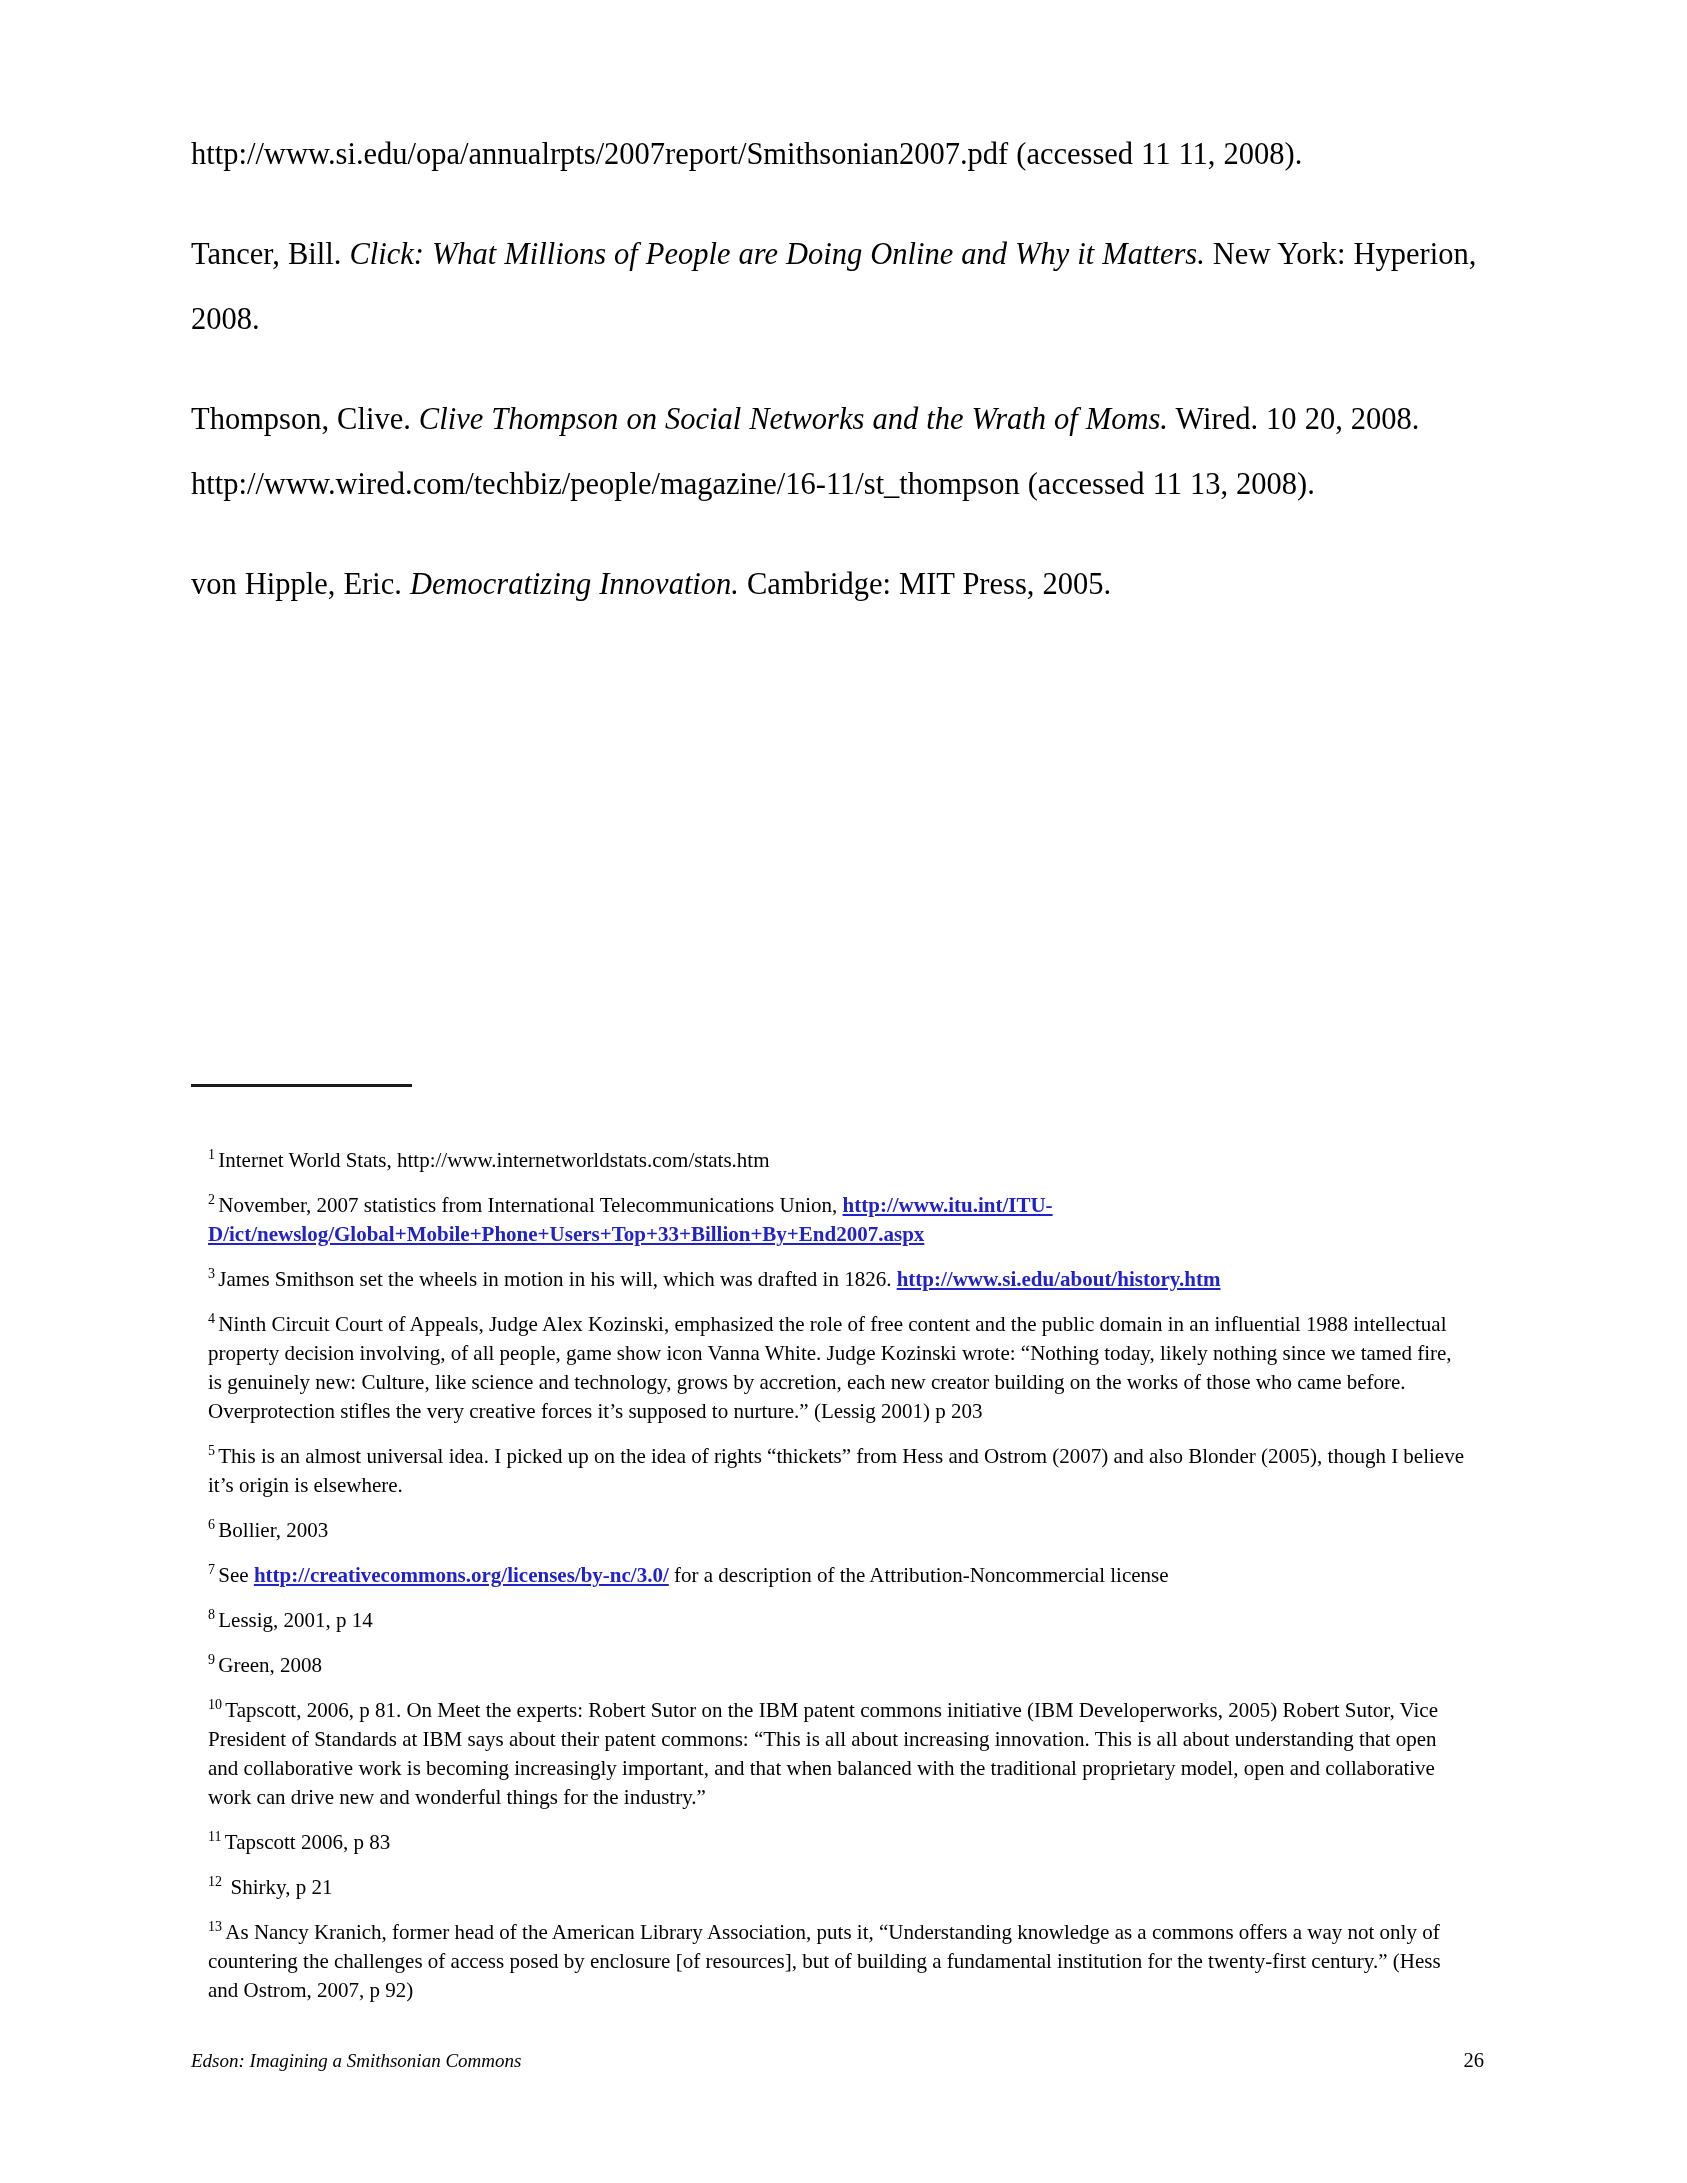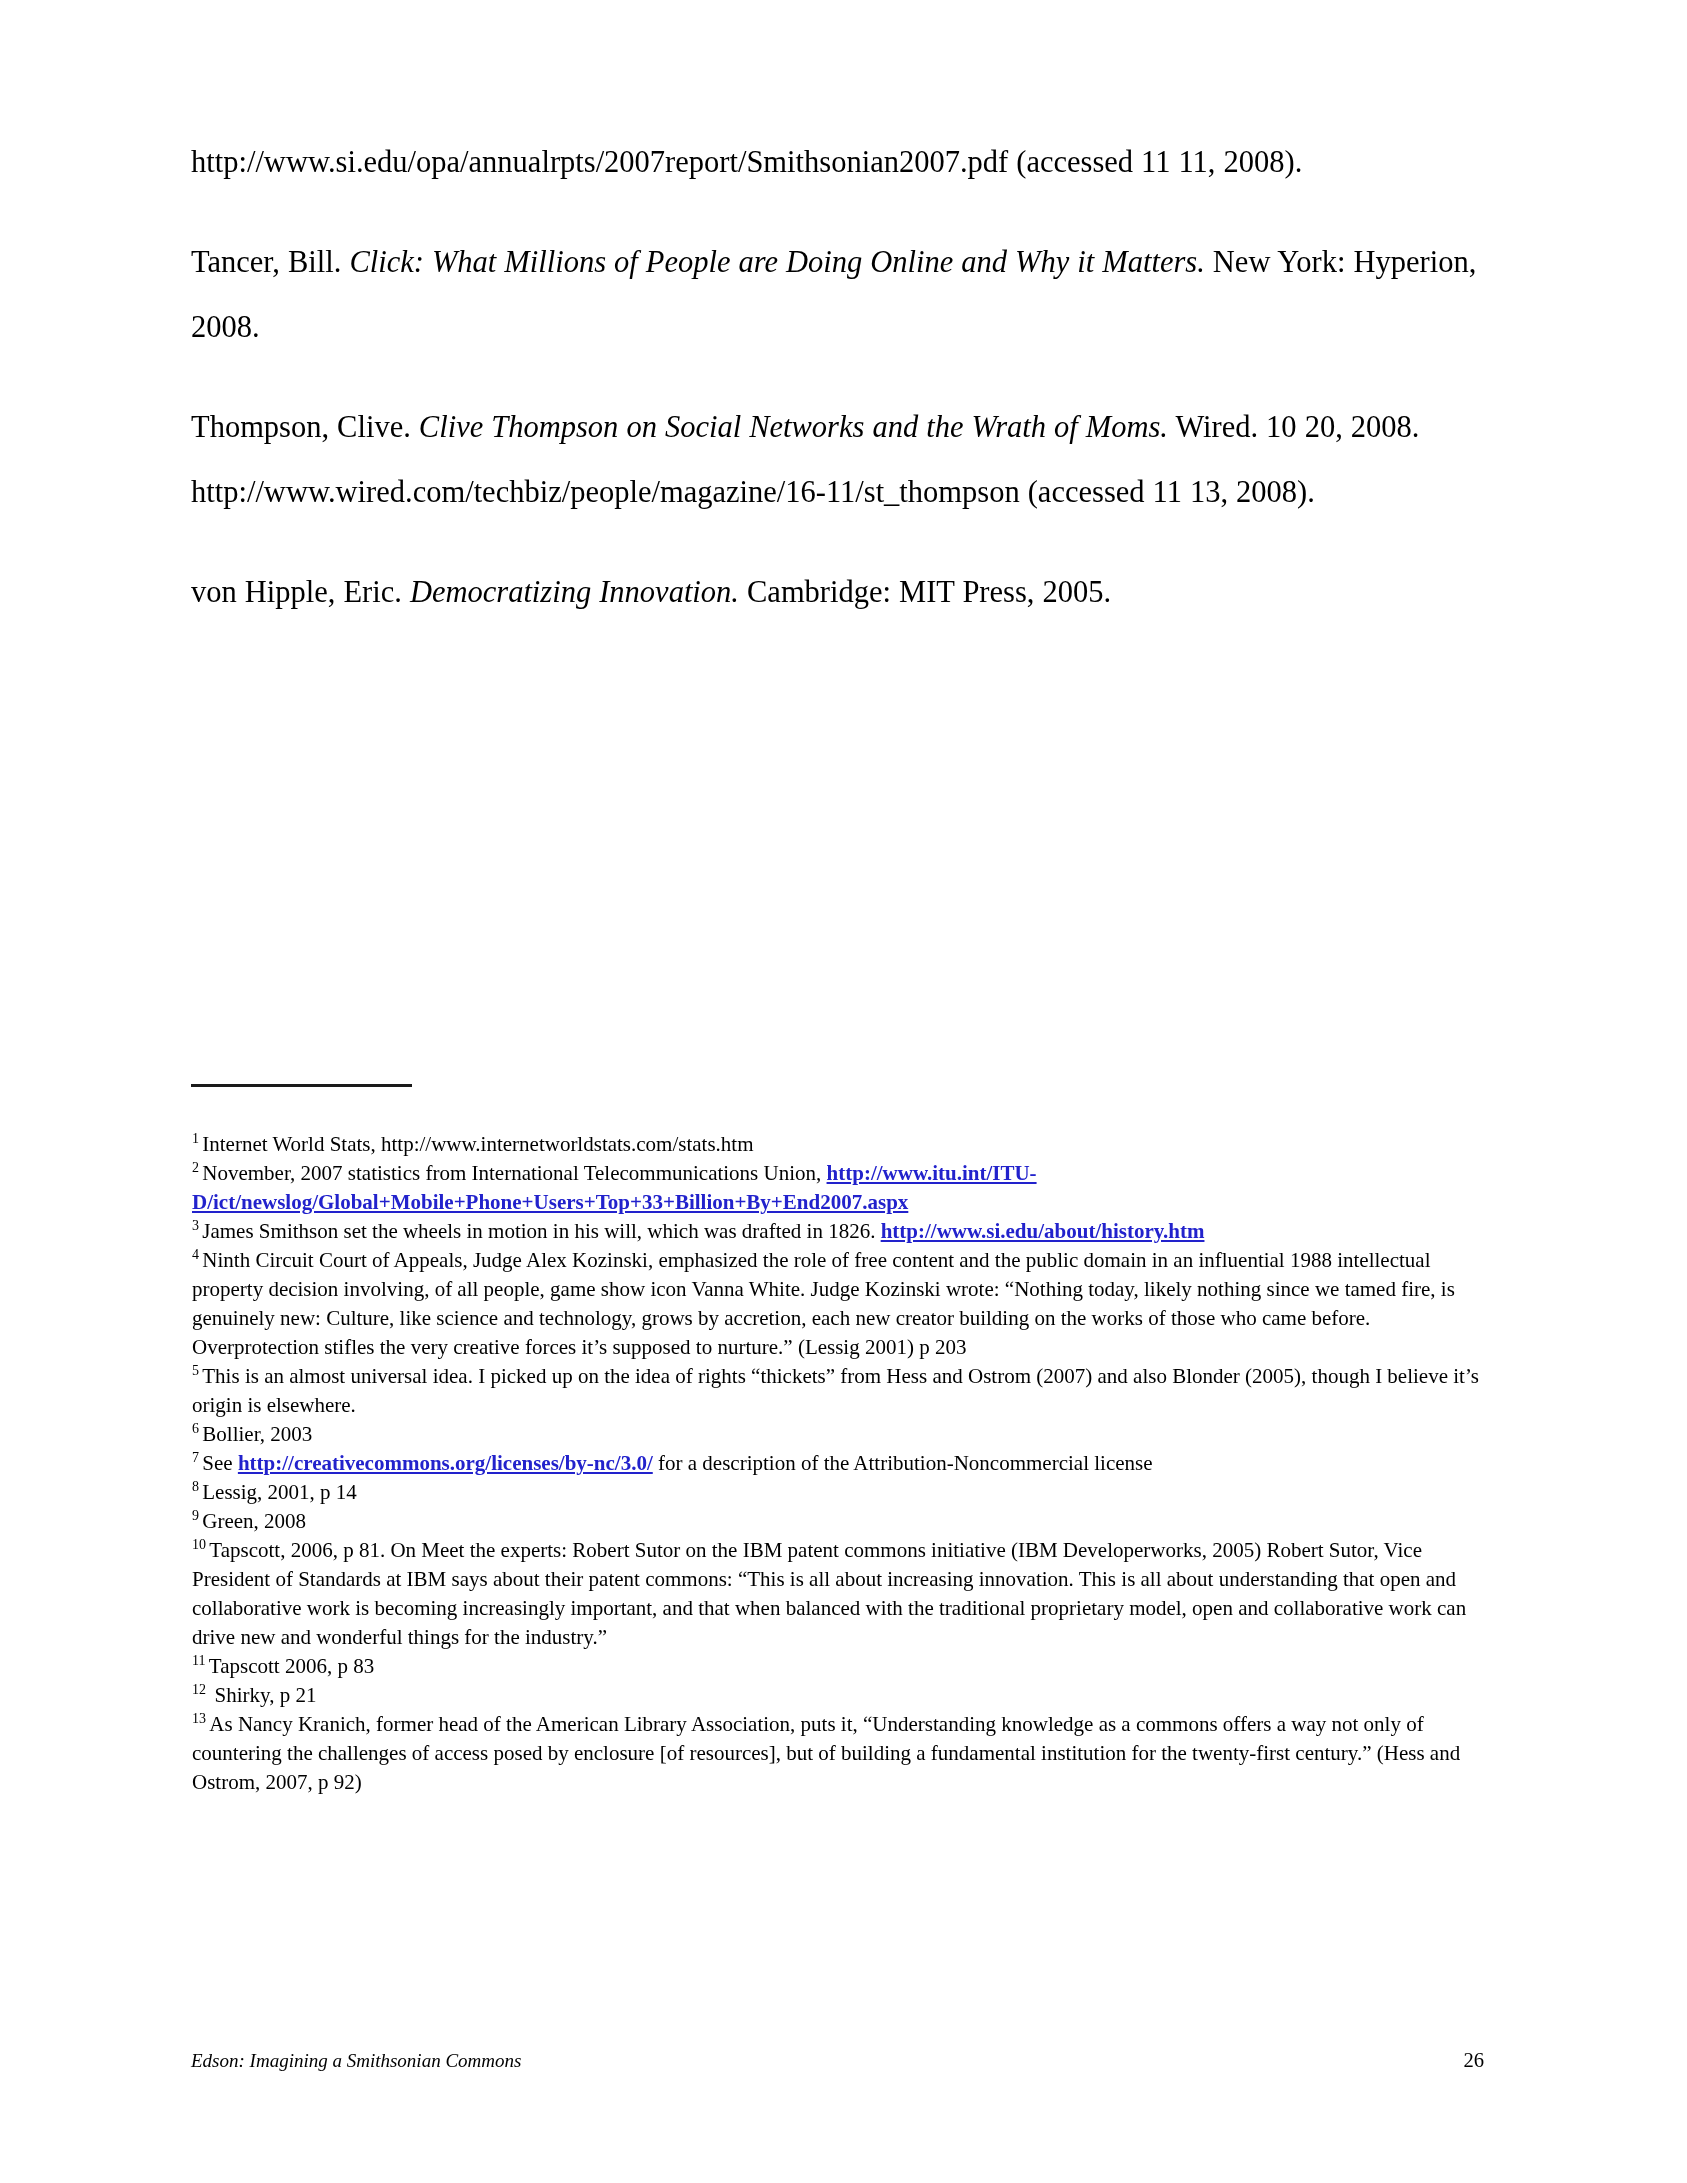--- a/index.html
+++ b/index.html
@@ -15,21 +15,21 @@
     position: relative;
     width: 1687px;
     height: 2183px;
     background: #ffffff;
     overflow: hidden;
   }
   
   #bibliography {
     position: absolute;
     left: 191px;
-    top: 130px;
+    top: 122px;
     width: 1293px;
   }
   .bib-entry {
     font-size: 30.5px;
     line-height: 65px;
     text-align: left;
     margin: 0 0 35px 0;
     word-spacing: 0.4px;
   }
   .bib-entry:last-child { margin-bottom: 0; }
@@ -47,21 +47,21 @@
   #footnotes {
     position: absolute;
     left: 192px;
     top: 1130px;
     width: 1289px;
   }
   .fn {
     font-size: 21px;
     line-height: 29px;
     text-align: left;
-    margin: 0;
+    margin: 16px;
     text-indent: 0;
   }
   .fn sup {
     font-size: 14px;
     vertical-align: super;
     line-height: 0;
     padding-right: 3.3px;
   }
   .lnk {
     color: #2222cc;

